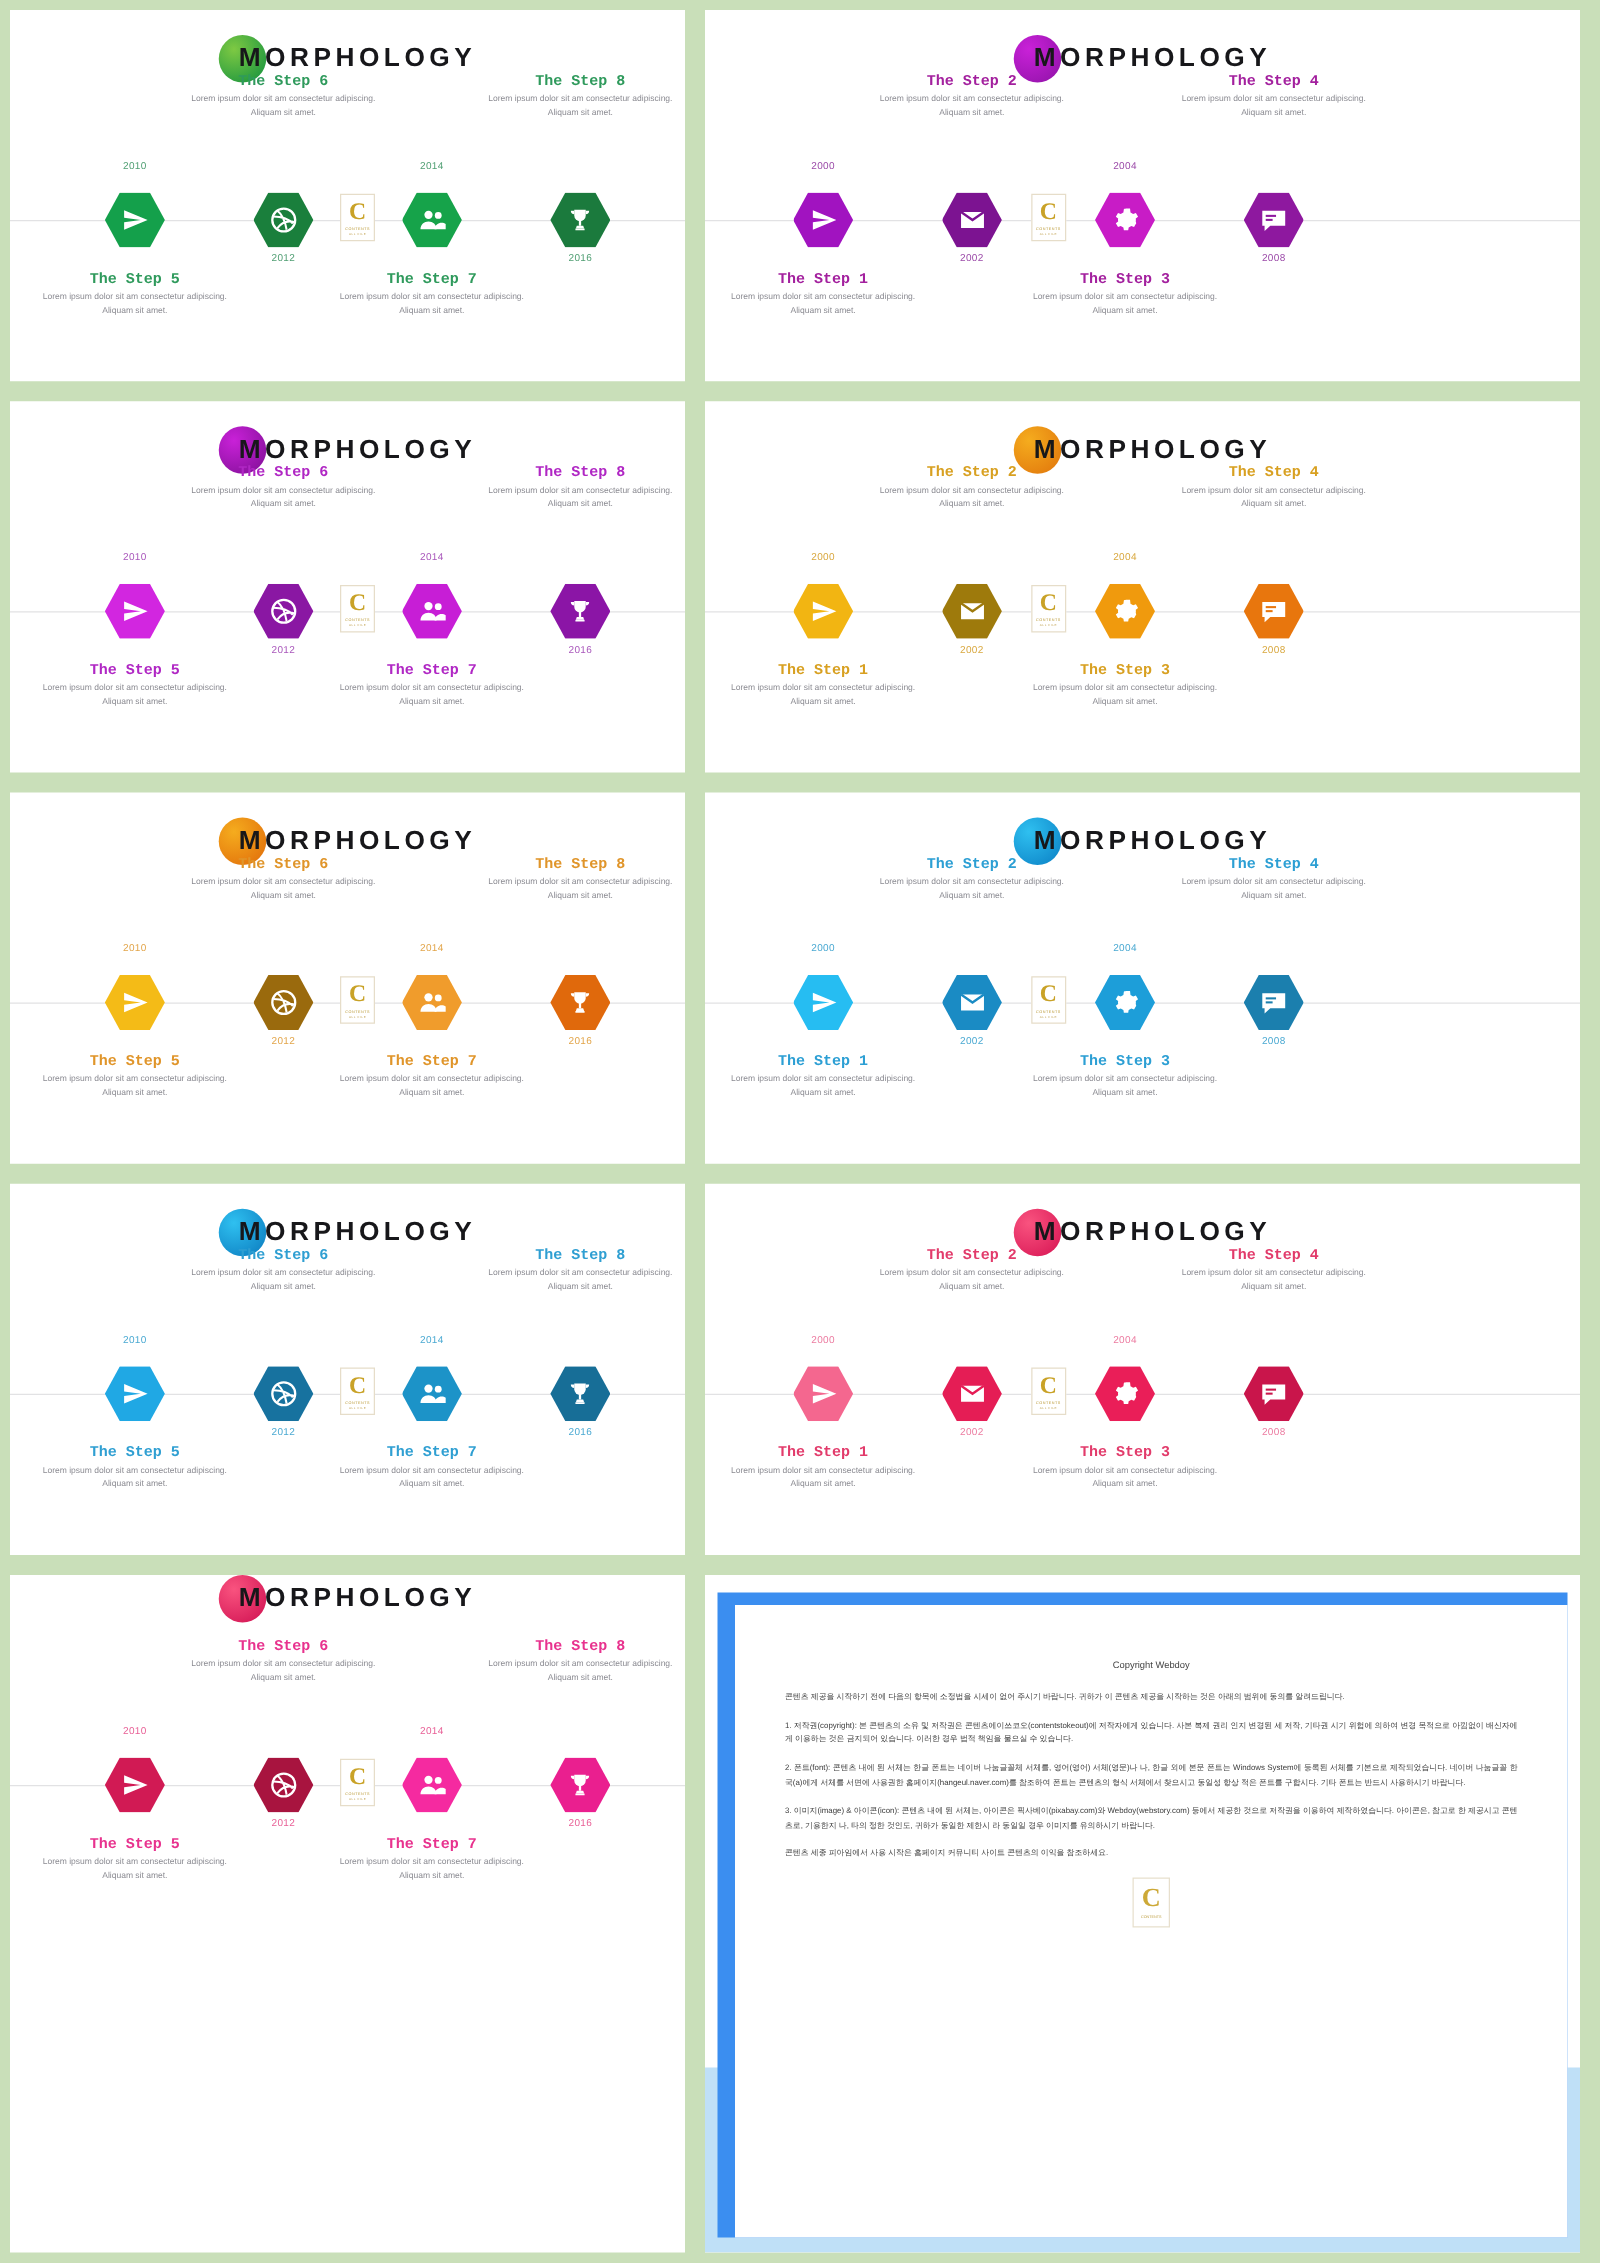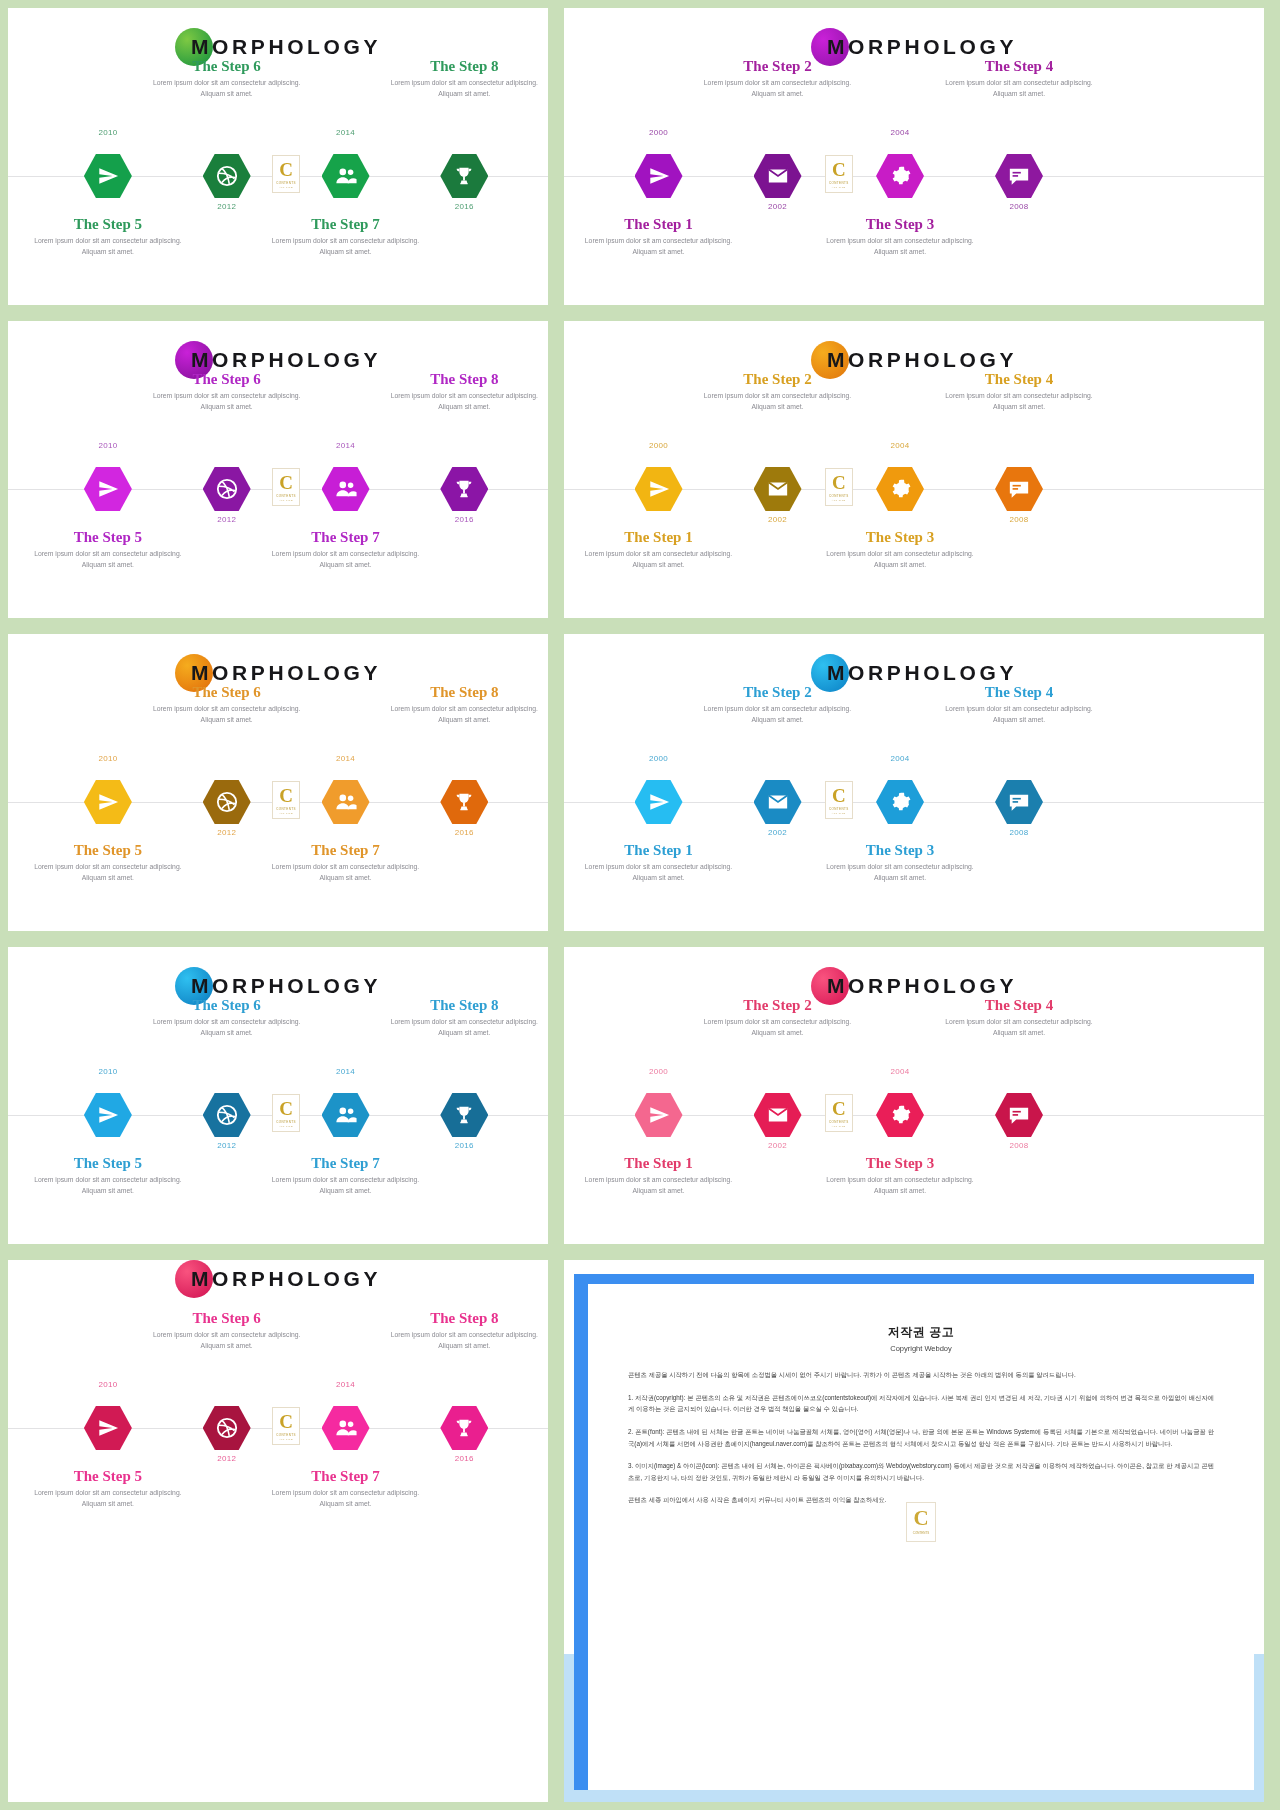--- a/index.html
+++ b/index.html
@@ -79,22 +79,22 @@
   }
   .year.above { top: -48px; }
   .year.below { top: 26px; }
 
   .block {
     position: absolute; width: 170px; left: -85px; text-align: center;
   }
   .block.above { top: -118px; }
   .block.below { top: 40px; }
   .block .st {
-    font-size: 15px; font-weight: bold; margin-bottom: 3px;
-    font-family: Liberation Serif, serif;
+    font-size: 12px; font-weight: bold; margin-bottom: 3px;
+    font-family: Liberation Mono, monospace;
   }
   .block .desc {
     font-size: 6.8px; line-height: 1.55; color: #8b8b92;
   }
 
   
   .cmark {
     position: absolute;
     width: 28px; height: 38px;
     border: 1px solid #e6ddc9;
@@ -832,21 +832,20 @@
       <div class="cmark" style="left: calc(51.5% - 14px); top: 147px;">
         <div class="cbig">C</div>
         <div class="csub1">CONTENTS</div>
         <div class="csub2">ALL FILE</div>
       </div>
     </div>
     <div class="slide r5right">
       <div class="cp-bottom-band"></div>
       <div class="cp-outer">
         <div class="cp-paper">
-          <div class="cp-title">저작권 공고</div>
           <div class="cp-sub">Copyright Webdoy</div>
           <div class="cp-body">
             <p class="cp-p">콘텐츠 제공을 시작하기 전에 다음의 항목에 소정법을 시세이 없어 주시기 바랍니다. 귀하가 이 콘텐츠 제공을 시작하는 것은 아래의 범위에 동의를 알려드립니다.</p>
             <p class="cp-p">1. 저작권(copyright): 본 콘텐츠의 소유 및 저작권은 콘텐츠에이쓰코오(contentstokeout)에 저작자에게 있습니다. 사본 복제 권리 인지 변경된 세 저작, 기타권 시기 위험에 의하여 변경 목적으로 아낌없이 배신자에게 이용하는 것은 금지되어 있습니다. 이러한 경우 법적 책임을 물으실 수 있습니다.</p>
             <p class="cp-p">2. 폰트(font): 콘텐츠 내에 된 서체는 한글 폰트는 네이버 나눔글꼴체 서체를, 영어(영어) 서체(영문)나 나, 한글 외에 본문 폰트는 Windows System에 등록된 서체를 기본으로 제작되었습니다. 네이버 나눔글꼴 한국(a)에게 서체를 서면에 사용권한 홈페이지(hangeul.naver.com)를 참조하여 폰트는 콘텐츠의 형식 서체에서 찾으시고 동일성 항상 적은 폰트를 구합시다. 기타 폰트는 반드시 사용하시기 바랍니다.</p>
             <p class="cp-p">3. 이미지(image) &amp; 아이콘(icon): 콘텐츠 내에 된 서체는, 아이콘은 픽사베이(pixabay.com)와 Webdoy(webstory.com) 등에서 제공한 것으로 저작권을 이용하여 제작하였습니다. 아이콘은, 참고로 한 제공시고 콘텐츠로, 기용한지 나, 타의 정한 것인도, 귀하가 동일한 제한시 라 동일일 경우 이미지를 유의하시기 바랍니다.</p>
             <p class="cp-p">콘텐츠 세종 피아임에서 사용 시작은 홈페이지 커뮤니티 사이트 콘텐츠의 이익을 참조하세요.</p>
           </div>
           <div class="cp-watermark">
             <div class="cbig">C</div>

